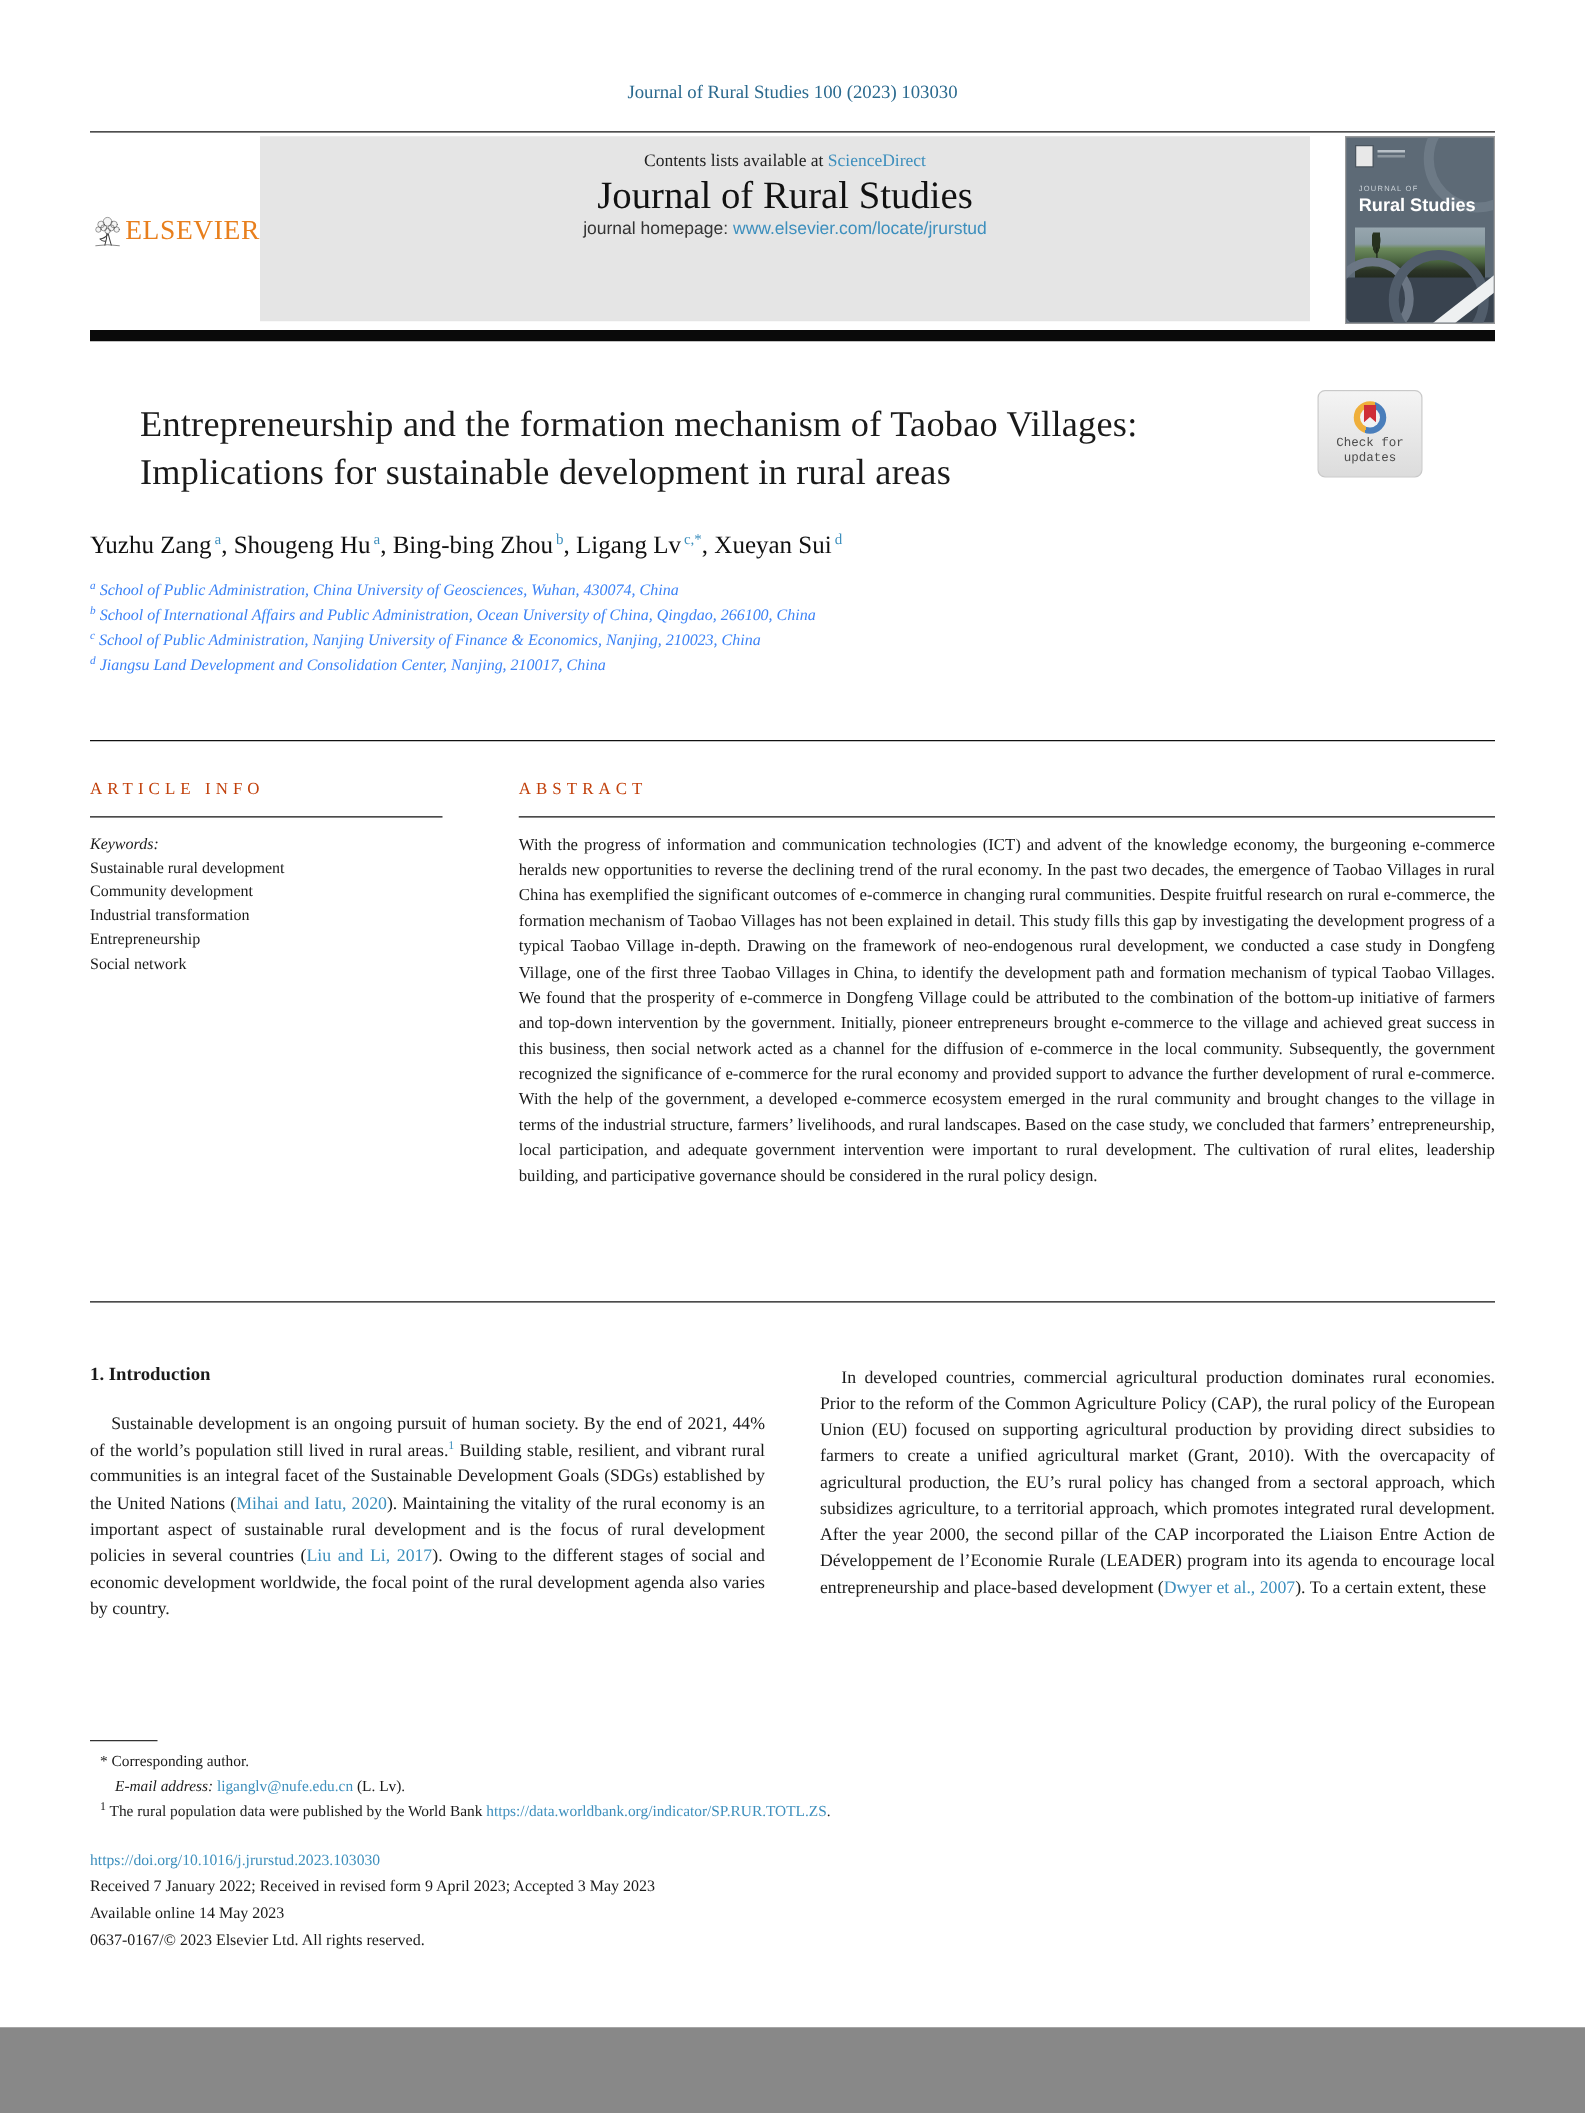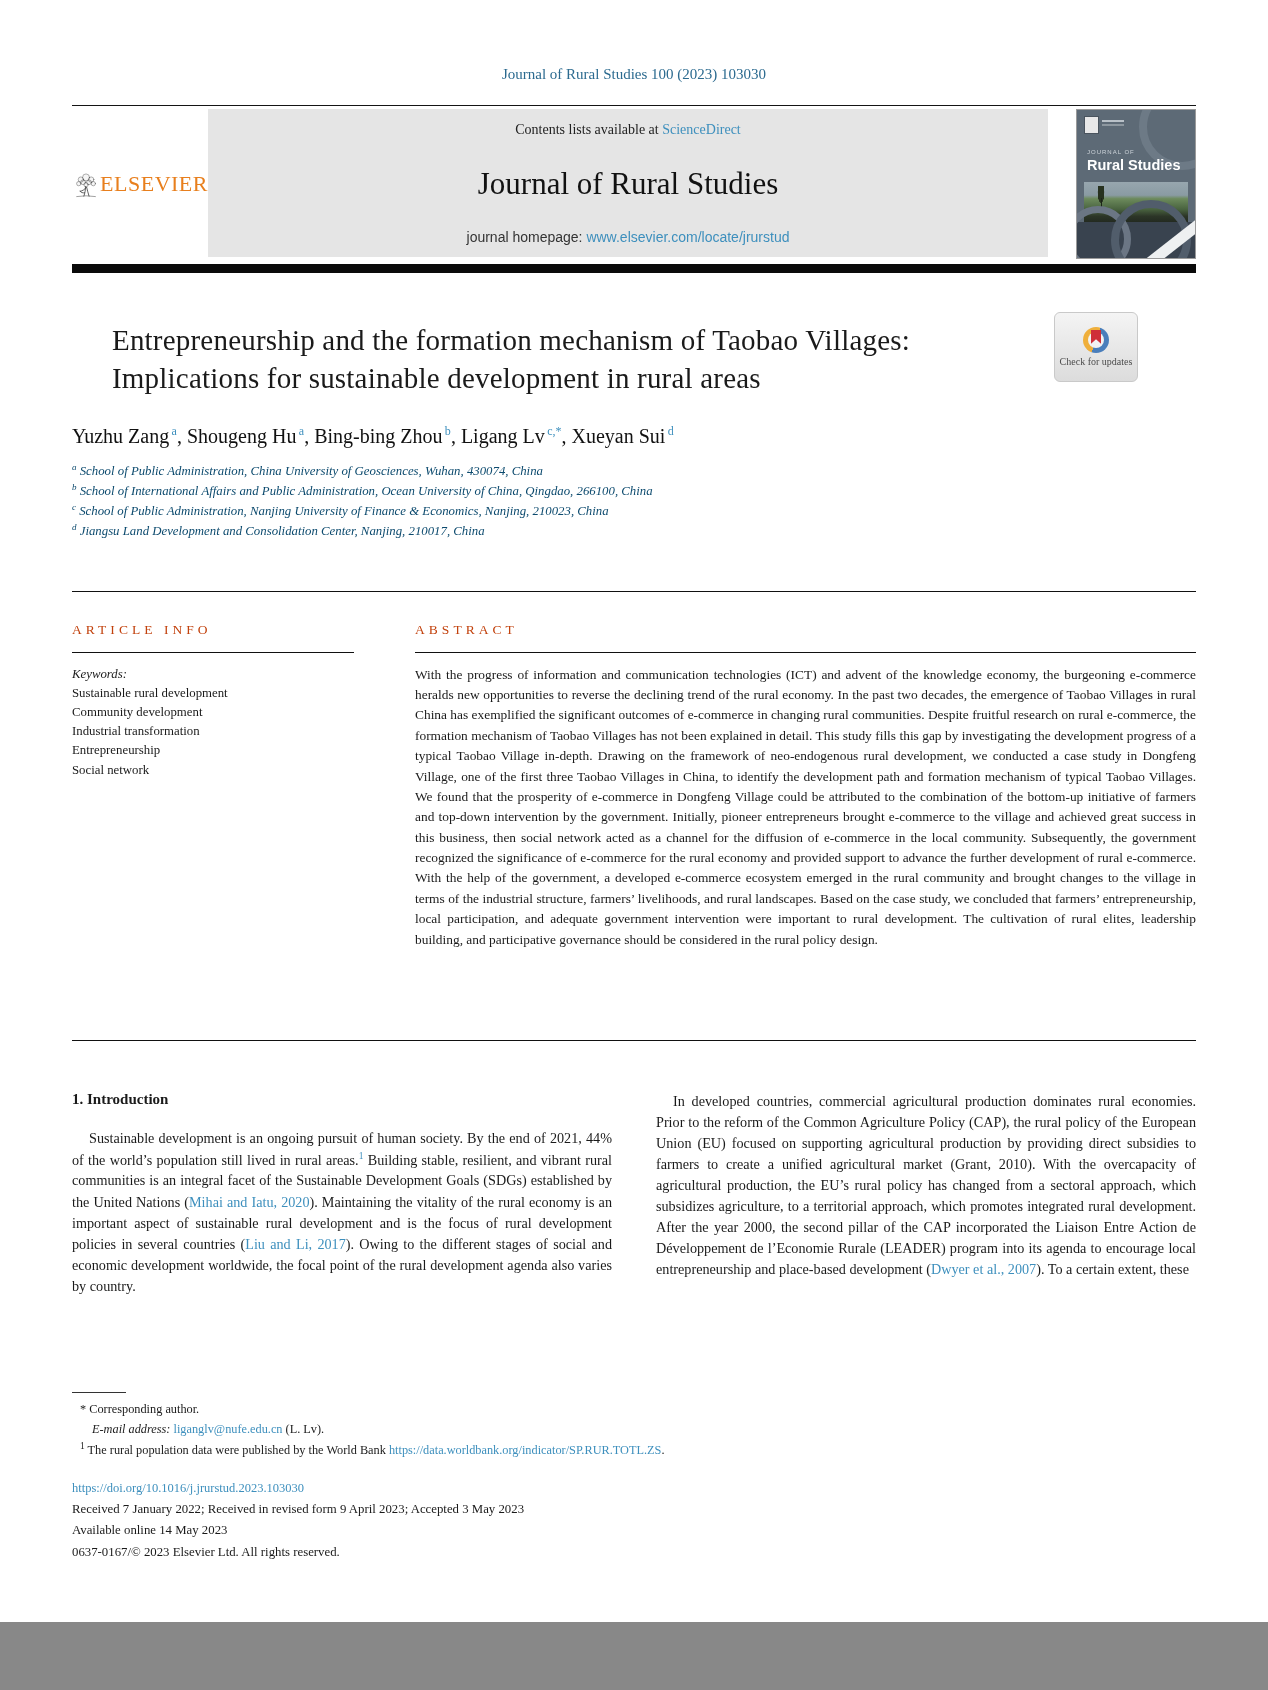--- a/index.html
+++ b/index.html
@@ -12,21 +12,21 @@
     font-family:"Liberation Serif","DejaVu Serif",serif;color:#1a1a1a;
     margin:0 auto;overflow:hidden;
   }
   .content{margin:0 72px;position:relative;}
   .citation{padding-top:66px;text-align:center;font-size:15px;color:var(--citation);}
   .head-rule{border-top:1.5px solid #141414;margin-top:22px;}
 
   .masthead{display:flex;margin-top:3px;height:148px;align-items:stretch;}
   .logo-box{width:136px;display:flex;flex-direction:row;align-items:center;justify-content:flex-start;padding-top:3px;}
   .elsevier-word{font-size:22px;color:var(--elsevier);letter-spacing:.5px;margin-top:-2px;}
-  .band{flex:1;background:var(--band);margin-right:28px;display:flex;flex-direction:column;justify-content:space-between;text-align:center;padding:13px 0 12px 0;height:auto;}
+  .band{flex:1;background:var(--band);margin-right:28px;display:flex;flex-direction:column;text-align:center;padding:13px 0 12px 0;height:auto;}
   .contents-line{font-size:14px;color:#222;}
   .journal-title{font-size:31px;color:#111;}
   .homepage-line{font-family:"Liberation Sans","DejaVu Sans",sans-serif;font-size:14px;color:#333;}
   .link{color:var(--link);}
   .cover{width:118px;height:148px;background:#5d6a76;position:relative;overflow:hidden;border:1px solid #9a9a9a;flex:0 0 auto;}
   .cover-swirl-top{position:absolute;top:-26px;right:-30px;width:70px;height:70px;border:8px solid #6d7a86;border-radius:50%;}
   .cover-logo-chip{position:absolute;top:7px;left:8px;width:13px;height:16px;background:#e8e8e8;box-shadow:0 0 0 1px #4a545e;}
   .cover-chip-lines{position:absolute;top:10px;left:25px;width:22px;height:2px;background:#b9c1c8;box-shadow:0 4px 0 #8d979f;}
   .cover-kicker{position:absolute;top:39px;left:10px;font-family:"Liberation Sans",sans-serif;font-size:6px;letter-spacing:1px;color:#cdd4da;}
   .cover-title{position:absolute;top:47px;left:10px;font-family:"Liberation Sans",sans-serif;font-size:14.5px;font-weight:bold;color:#fff;}
@@ -43,26 +43,26 @@
   .black-bar{height:9px;background:var(--bar);margin-top:7px;}
 
   .title-row{margin-top:49px;position:relative;margin-left:40px;}
   .article-title{font-size:29px;font-weight:normal;line-height:1.3;margin:0;max-width:905px;letter-spacing:.2px;}
   .check-badge{position:absolute;right:58px;top:-10px;width:82px;height:68px;border:1px solid #c9c9c9;border-radius:6px;
     background:linear-gradient(180deg,#f4f4f4,#dcdcdc);display:flex;flex-direction:column;align-items:center;justify-content:center;gap:3px;}
   .badge-icon{width:26px;height:26px;border-radius:50%;background:conic-gradient(from 200deg,var(--badge-yellow) 0 180deg,var(--badge-blue) 180deg 360deg);position:relative;}
   .badge-icon:before{content:"";position:absolute;inset:5px;background:#f2f2f2;border-radius:50%;}
   .badge-mark{position:absolute;left:8px;top:3px;width:10px;height:14px;background:var(--badge-red);
     clip-path:polygon(0 0,100% 0,100% 100%,50% 68%,0 100%);}
-  .badge-text{font-family:Liberation Serif, serif;font-size:10px;line-height:1.15;color:#4c4c4c;text-align:center;}
+  .badge-text{font-family:Liberation Mono, monospace;font-size:10px;line-height:1.15;color:#4c4c4c;text-align:center;}
 
   .authors{margin-top:27px;font-size:20px;color:#111;}
   .auth-sup{font-size:12px;color:var(--link);}
   .affils{margin-top:13px;}
-  .affil{font-style:italic;font-size:12.8px;line-height:1.38;color:#0c4a6e;}
+  .affil{font-style:italic;font-size:12.8px;line-height:1.38;color:#3b82f6;}
   .affil sup{font-size:9px;font-style:italic;}
 
   .info-abstract{margin-top:50px;border-top:1px solid #111;border-bottom:1px solid #111;min-height:450px;
     display:flex;gap:0;padding:30px 0 0 0;box-sizing:border-box;}
   .info-col{width:282px;flex:0 0 auto;}
   .abs-col{margin-left:61px;flex:1;}
   .sec-head{font-size:13.5px;letter-spacing:.3em;color:#c2410c;}
   .sec-rule{border-top:1px solid #111;margin-top:14px;margin-bottom:12px;}
   .kw-label{font-style:italic;font-size:12.8px;line-height:1.5;}
   .kw{font-size:12.8px;line-height:1.5;}

